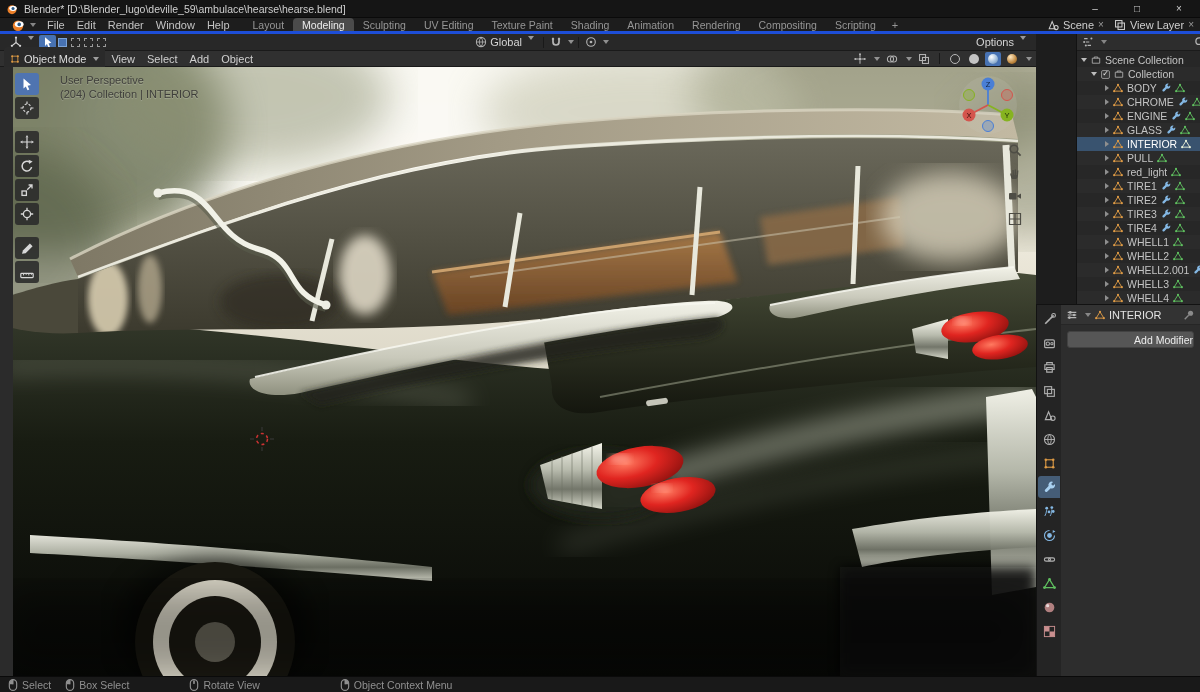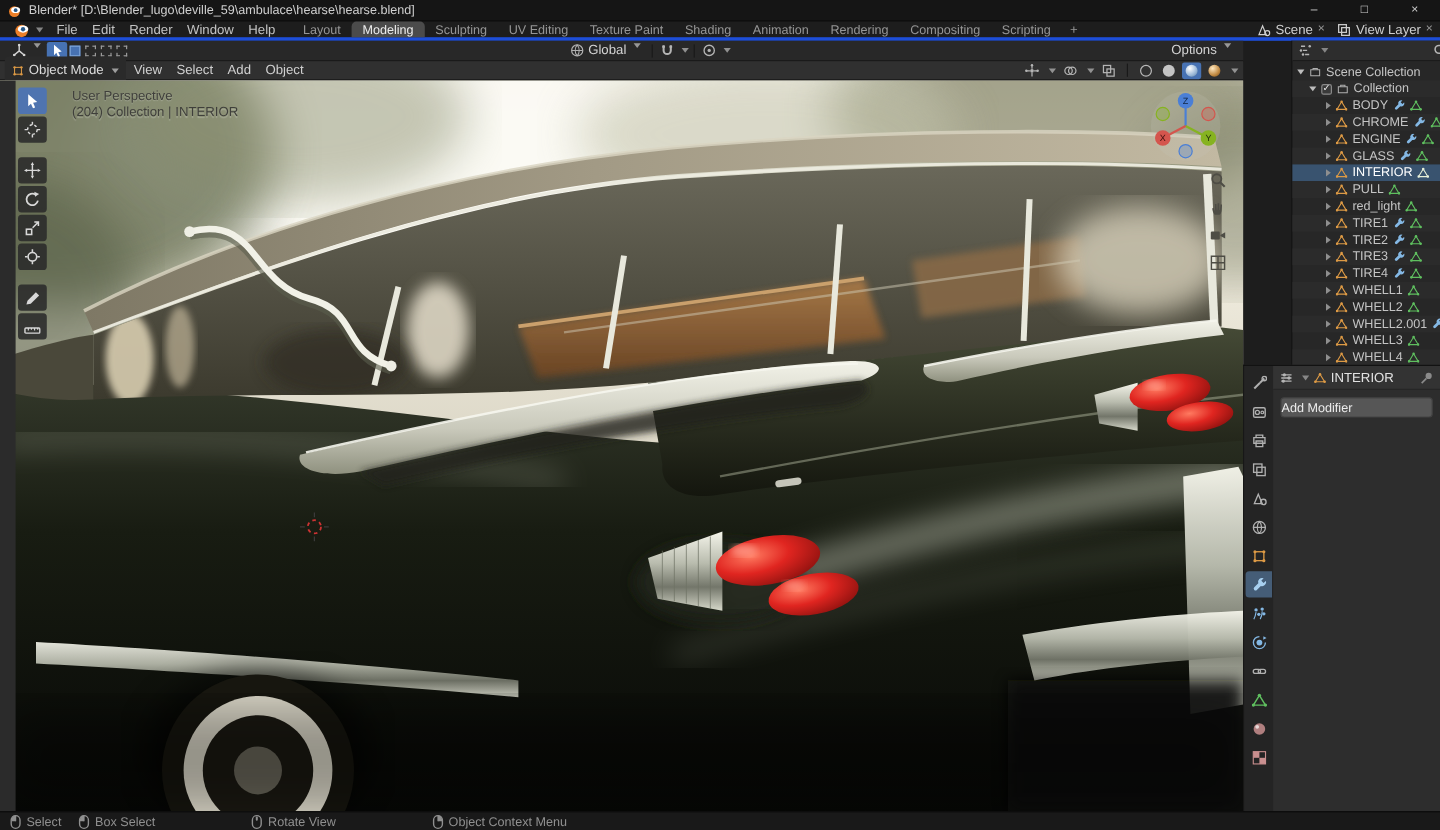--- a/index.html
+++ b/index.html
@@ -95,25 +95,25 @@
       font-size:8px;line-height:8px;display:flex;align-items:center;justify-content:center}
 
   
   .ptabs{width:24px;background:#242424;display:flex;flex-direction:column;align-items:center;padding-top:3px;gap:2px}
   .ptab{width:22px;height:22px;display:flex;align-items:center;justify-content:center;border-radius:3px 0 0 3px}
   .ptab.active{background:#455d77}
   .pbody{flex:1;display:flex;flex-direction:column}
   .pcrumb{height:20px;display:flex;align-items:center;gap:4px;padding:0 5px;background:#333;border-bottom:1px solid #262626;color:#b5b5b5}
   .pcrumb-label{color:#e2e2e2}
   .pbtn{margin:6px;height:17px;background:#565656;border:1px solid #424242;border-radius:3px;display:flex;
-      align-items:center;justify-content:flex-start;color:#ececec;font-size:10.5px}
+      align-items:center;justify-content:flex-end;color:#ececec;font-size:10.5px}
 
   
   .sb-hint{display:flex;align-items:center;gap:4px;margin-right:14px;color:#909090}
-  .sb-hint:nth-of-type(2){margin-right:80px}
+  .sb-hint:nth-of-type(2){margin-right:60px}
   .sb-hint:nth-of-type(3){margin-right:80px}
   .sb-stats{margin-left:auto;color:#8a8a8a;white-space:nowrap}
   .m-ic{width:10px;height:14px;color:#8f8f8f}
 </style>
 </head>
 <body>
 
 <svg width="0" height="0" style="position:absolute" aria-hidden="true">
     <defs>
 <symbol id="s-wrench" viewBox="0 0 14 14">

